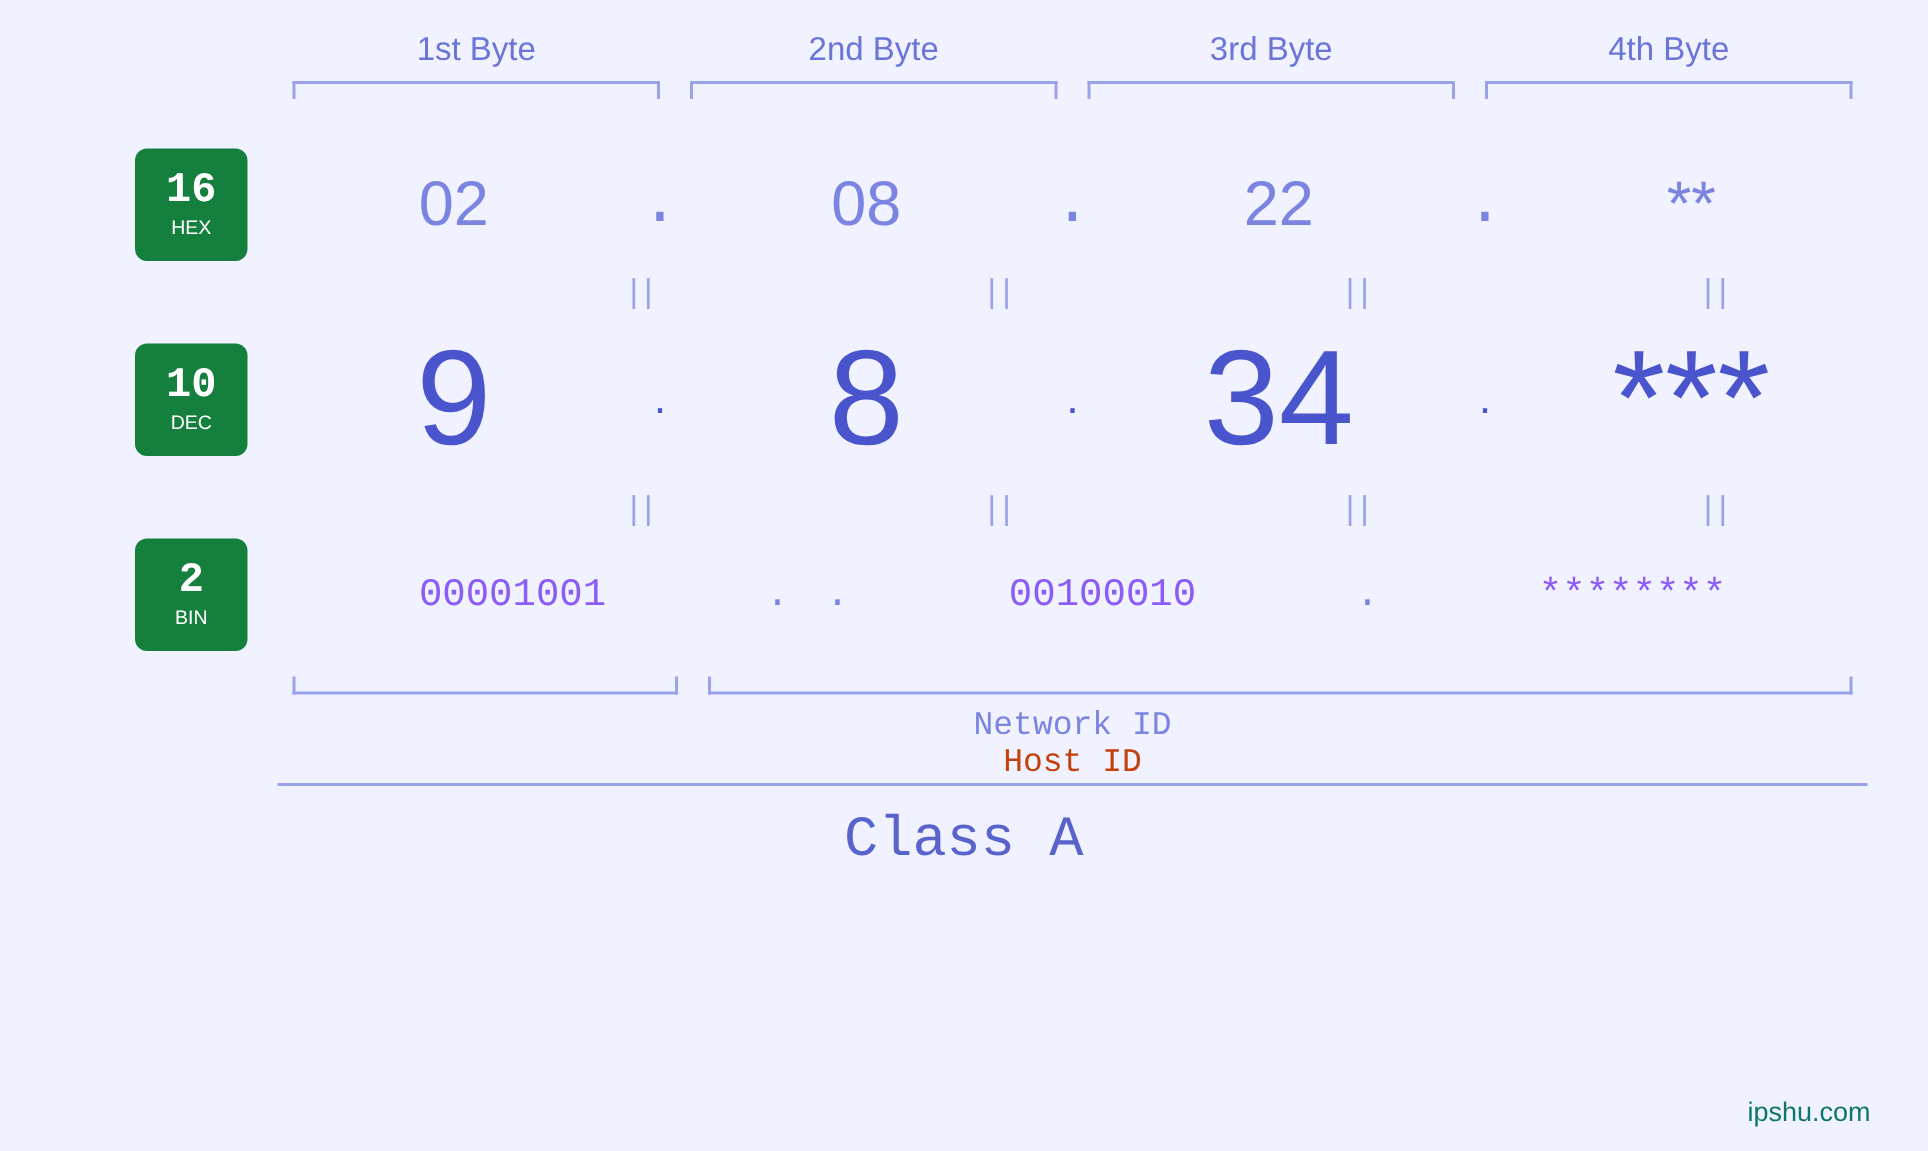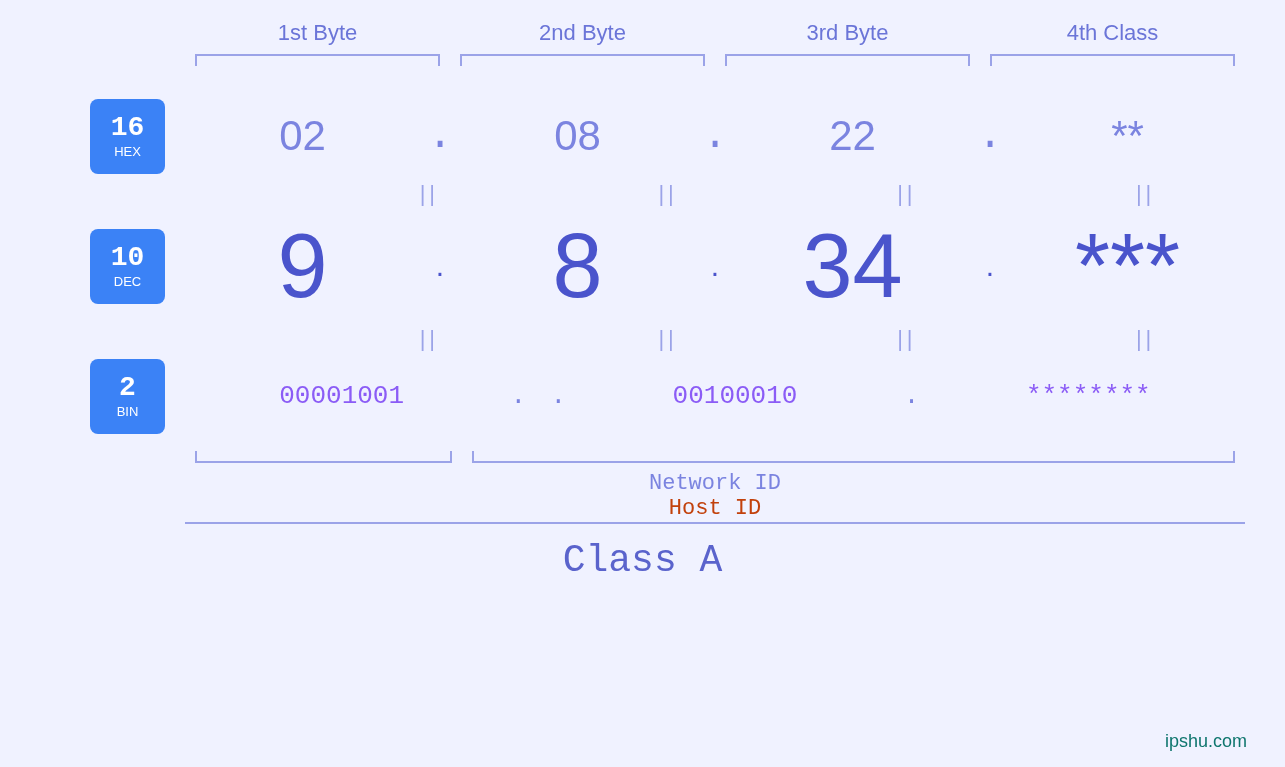--- a/index.html
+++ b/index.html
@@ -71,21 +71,21 @@
       align-items: flex-start;
       justify-content: space-around;
       width: 145px;
       padding-left: 50px;
       gap: 30px;
     }
 
     .badge {
       width: 75px;
       height: 75px;
-      background-color: #3b82f6;
+      background-color: #15803d;
       border-radius: 8px;
       display: flex;
       flex-direction: column;
       align-items: center;
       justify-content: center;
       color: white;
     }
 
     .badge-number {
       font-size: 28px;
@@ -280,21 +280,21 @@
   </style>
 </head>
 <body>
 
 <div class="main-container">
 
   <div class="header-row">
     <div class="byte-label">1st Byte</div>
     <div class="byte-label">2nd Byte</div>
     <div class="byte-label">3rd Byte</div>
-    <div class="byte-label">4th Class</div>
+    <div class="byte-label">4th Byte</div>
   </div>
 
   <div class="bracket-row">
     <div class="bracket"></div>
     <div class="bracket"></div>
     <div class="bracket"></div>
     <div class="bracket"></div>
   </div>
 
   <div class="content-area">

